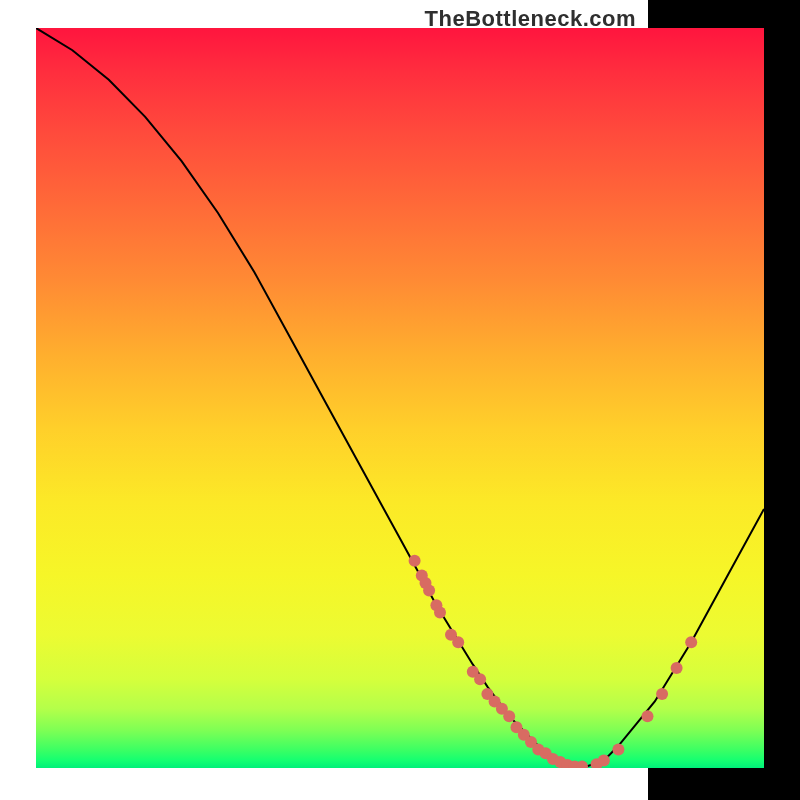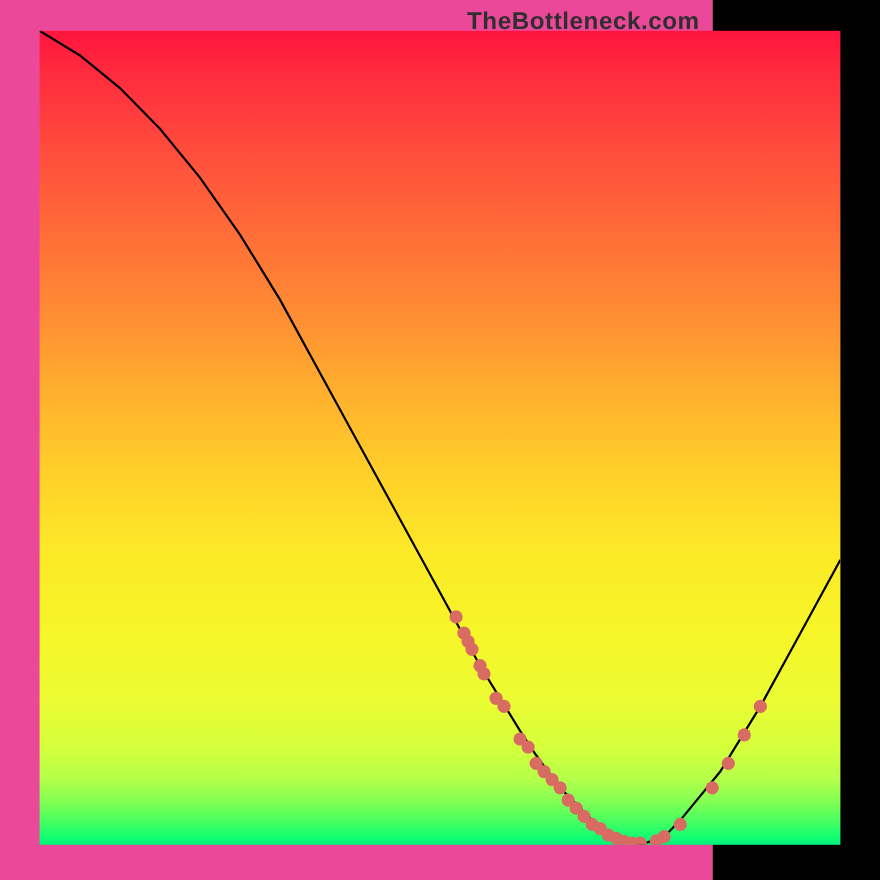--- a/index.html
+++ b/index.html
@@ -8,21 +8,21 @@
     width: 800px;
     height: 800px;
     background: #000;
     font-family: Arial, Helvetica, sans-serif;
     overflow: hidden;
   }
   .frame {
     position: relative;
     width: 648px;
     height: 800px;
-    background: #ec4899;
+    background: #ffffff;
     text-decoration: underline;
   }
   .watermark {
     position: absolute;
     top: 6px;
     right: 12px;
     color: #2f2f2f;
     font-size: 22px;
     font-weight: 600;
     letter-spacing: 0.5px;

